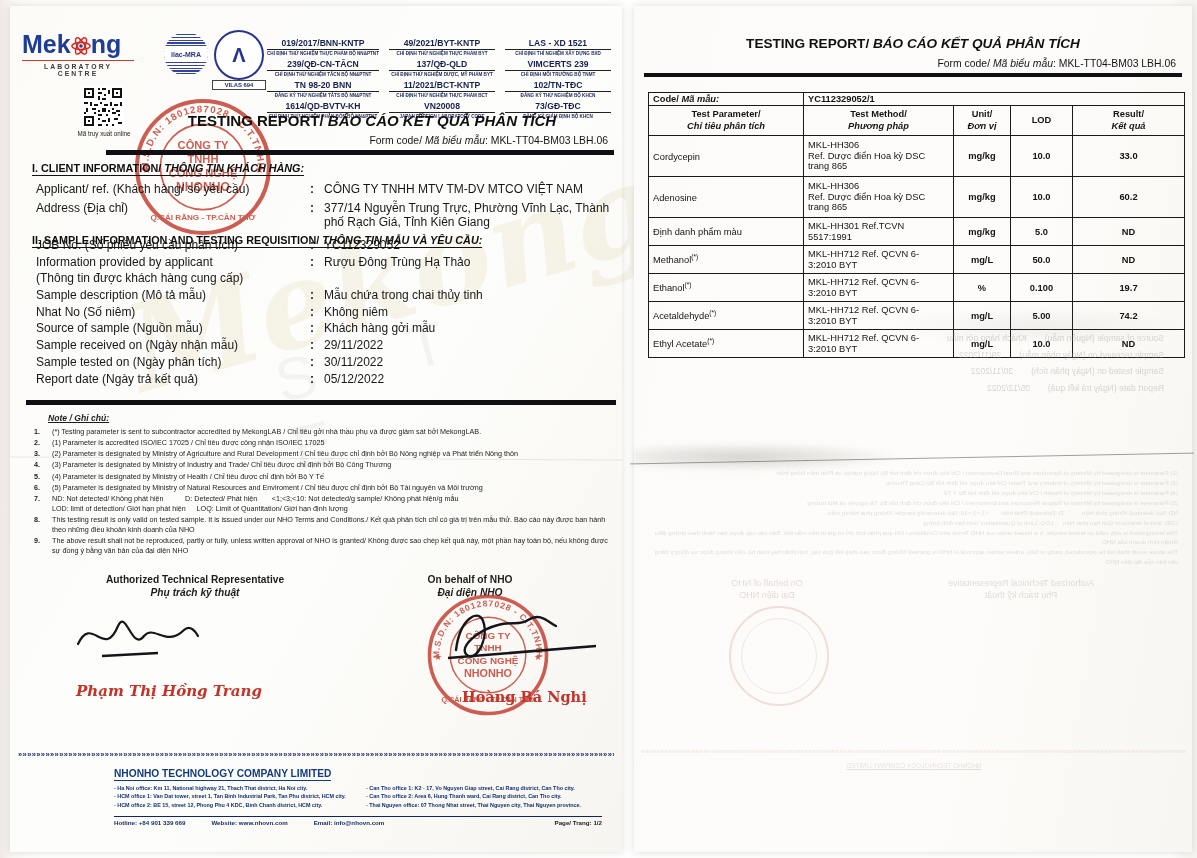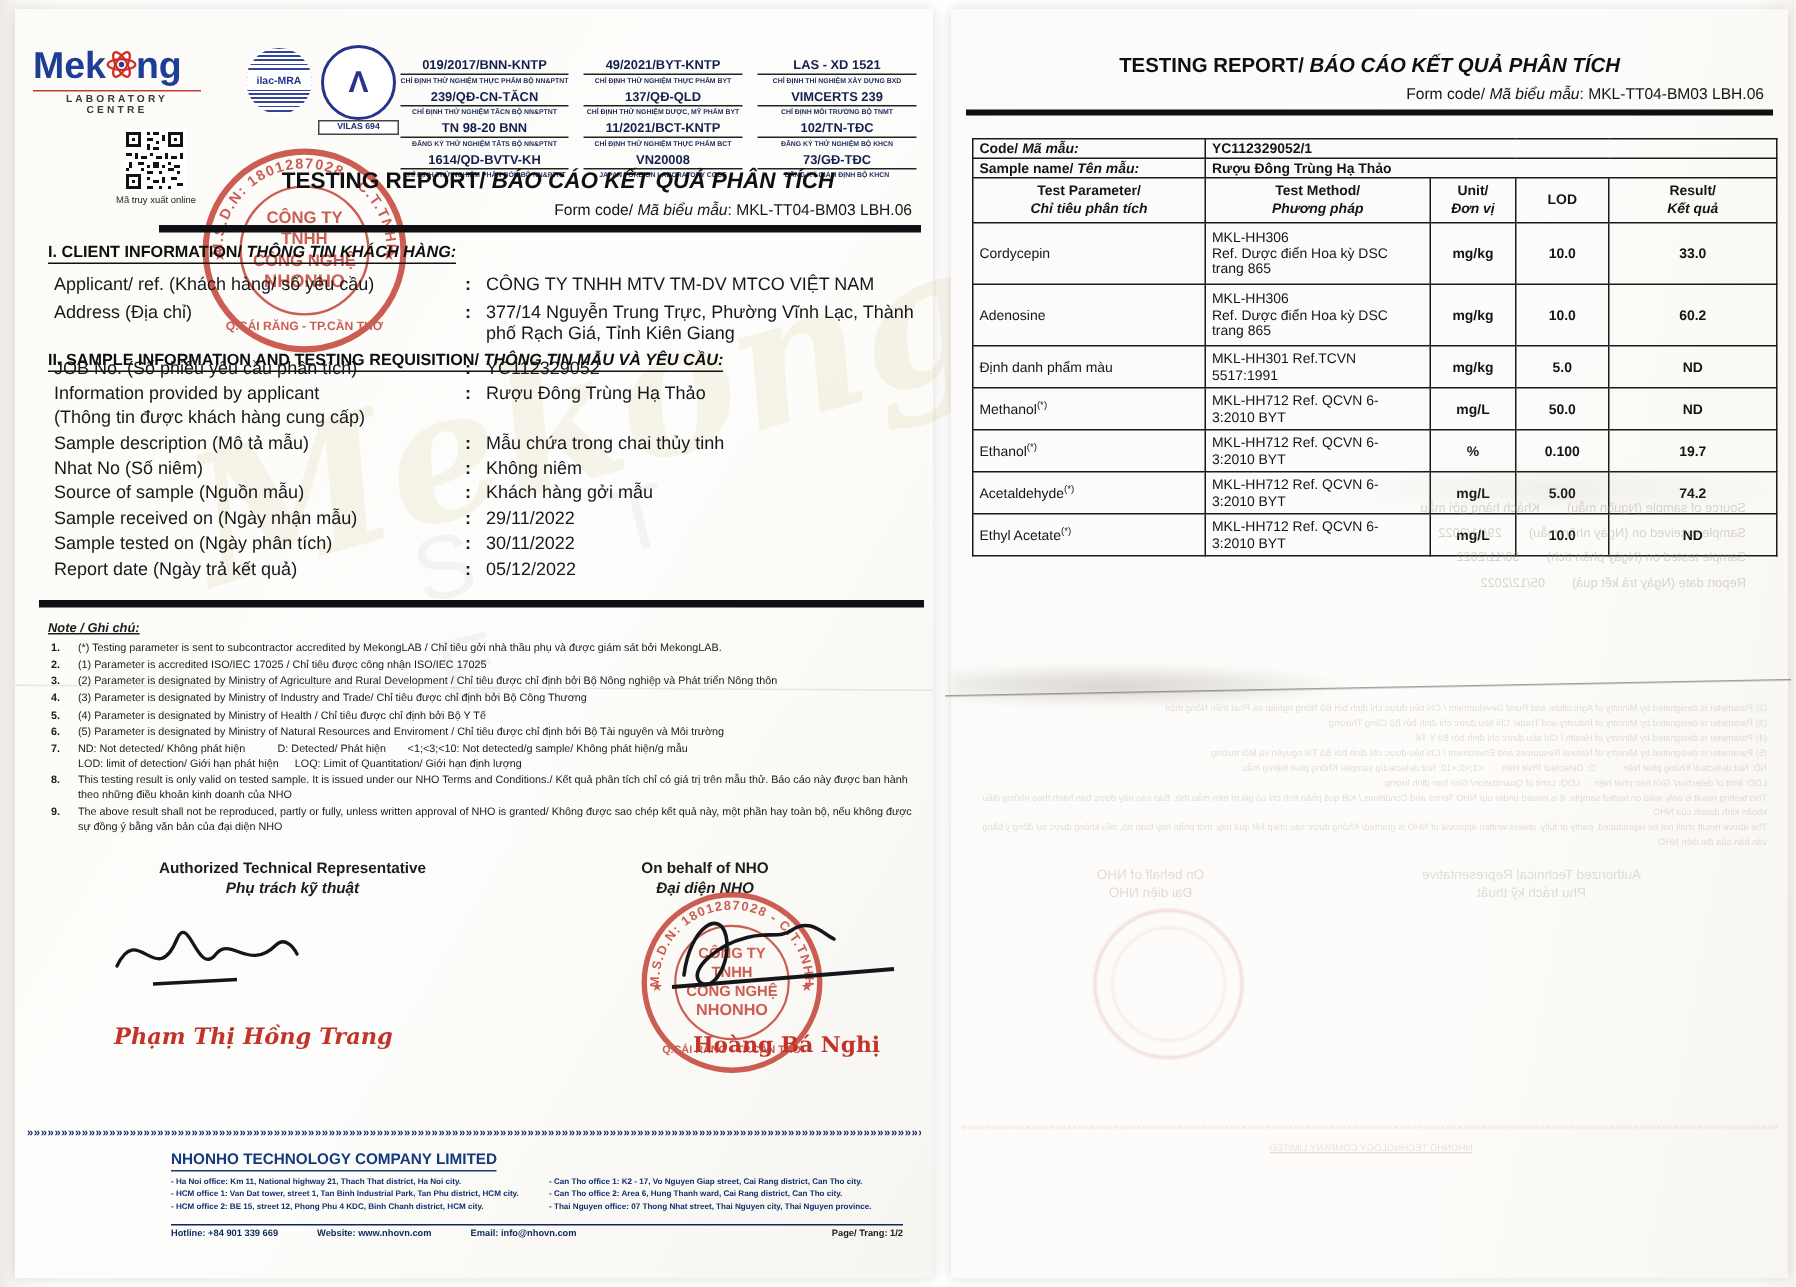--- a/index.html
+++ b/index.html
@@ -9,21 +9,21 @@
     font-family:"Liberation Sans",sans-serif;color:#1c1c1c;
   }
   .page{position:absolute;top:6px;height:846px;background:#fdfcfa;box-shadow:0 0 8px rgba(70,60,50,.18);}
   #left-page{left:10px;width:612px;background:linear-gradient(120deg,#fcfbf8 0%,#fdfdfb 55%,#f7f5f0 100%);}
   #right-page{left:634px;width:558px;background:linear-gradient(100deg,#fcfbf9 0%,#fdfcfa 60%,#f8f6f2 100%);}
   .abs{position:absolute;}
 
   
   .lp-header{position:absolute;top:14px;left:12px;right:6px;height:112px;display:flex;}
   .brand{width:128px;position:relative;padding-top:12px;}
-  .brand-line{font-weight:bold;font-size:25px;color:#1e3d96;letter-spacing:0;line-height:1;display:flex;align-items:flex-start;}
+  .brand-line{font-weight:bold;font-size:25px;color:#1e3d96;letter-spacing:0;line-height:1;display:flex;align-items:flex-end;}
   .brand-sub{font-size:6.8px;letter-spacing:2.1px;color:#3a3a3a;font-weight:bold;margin-top:3px;border-top:1.5px solid #c23b2e;padding-top:2px;width:112px;text-align:center;}
   .badges{width:112px;position:relative;}
   .badge-ilac{position:absolute;left:14px;top:12px;width:44px;height:44px;border-radius:50%;
     background:repeating-linear-gradient(0deg,#ffffff 0 1.6px,#35439b 1.6px 2.8px);overflow:hidden;}
   .badge-ilac .band{position:absolute;left:0;right:0;top:16px;height:12px;background:#fff;display:flex;align-items:center;justify-content:center;
     font-size:7px;font-weight:bold;color:#27348b;}
   .badge-vilas{position:absolute;left:64px;top:10px;width:46px;height:46px;border-radius:50%;border:2.2px solid #27348b;background:#fff;
     display:flex;align-items:center;justify-content:center;font-weight:bold;color:#27348b;font-size:20px;}
   .vilas-label{position:absolute;left:62px;top:60px;width:52px;border:1px solid #444;background:#fff;font-size:5.8px;font-weight:bold;
     text-align:center;color:#1c2a6e;padding:1px 0;}
@@ -62,21 +62,21 @@
   .lp-client{top:176px;}
   .lp-sample{top:232px;}
   .irow{display:flex;align-items:flex-start;min-height:16.7px;font-size:12px;color:#181818;}
   .lp-client .irow{min-height:19px;}
   .ilabel{flex:0 0 274px;}
   .icolon{flex:0 0 14px;font-weight:bold;}
   .ival{flex:1;max-width:300px;}
   .lp-client .ival{font-weight:normal;}
 
   
-  .lp-notes-title{position:absolute;top:407px;left:22px;font-size:8.6px;font-weight:bold;font-style:italic;text-decoration:underline;}
+  .lp-notes-title{position:absolute;top:407px;left:38px;font-size:8.6px;font-weight:bold;font-style:italic;text-decoration:underline;}
   .lp-notes{position:absolute;top:421px;left:24px;right:8px;}
   .note{display:flex;font-size:7.2px;line-height:1.38;color:#1b1b1b;margin-bottom:1.2px;}
   .nnum{flex:0 0 18px;font-weight:bold;}
   .ntext{flex:1;white-space:pre-line;}
 
   
   .sig-title{font-size:10.2px;font-weight:bold;text-align:center;line-height:1.25;}
   .sig-title .vi{font-style:italic;display:block;}
   .lp-sig-left{position:absolute;top:568px;left:60px;width:250px;}
   .lp-sig-right{position:absolute;top:568px;left:360px;width:200px;}
@@ -540,24 +540,20 @@
         <col style="width:150px">
         <col style="width:57px">
         <col style="width:62px">
         <col style="width:112px">
       </colgroup>
     <tbody>
         <tr>
       <td class="meta-label"><span>Code/ </span><i>Mã mẫu:</i></td>
       <td colspan="4" class="meta-val">YC112329052/1</td>
     </tr>
-    <tr>
-      <td class="meta-label"><span>Sample name/ </span><i>Tên mẫu:</i></td>
-      <td colspan="4" class="meta-val">Rượu Đông Trùng Hạ Thảo</td>
-    </tr>
     <tr style="height:30px;">
       <th class="hdr"><span>Test Parameter/</span><span class="vi">Chỉ tiêu phân tích</span></th>
       <th class="hdr"><span>Test Method/</span><span class="vi">Phương pháp</span></th>
       <th class="hdr"><span>Unit/</span><span class="vi">Đơn vị</span></th>
       <th class="hdr"><span>LOD</span></th>
       <th class="hdr"><span>Result/</span><span class="vi">Kết quả</span></th>
     </tr>
     </tbody>
       <tbody>
   <tr class="tall">

